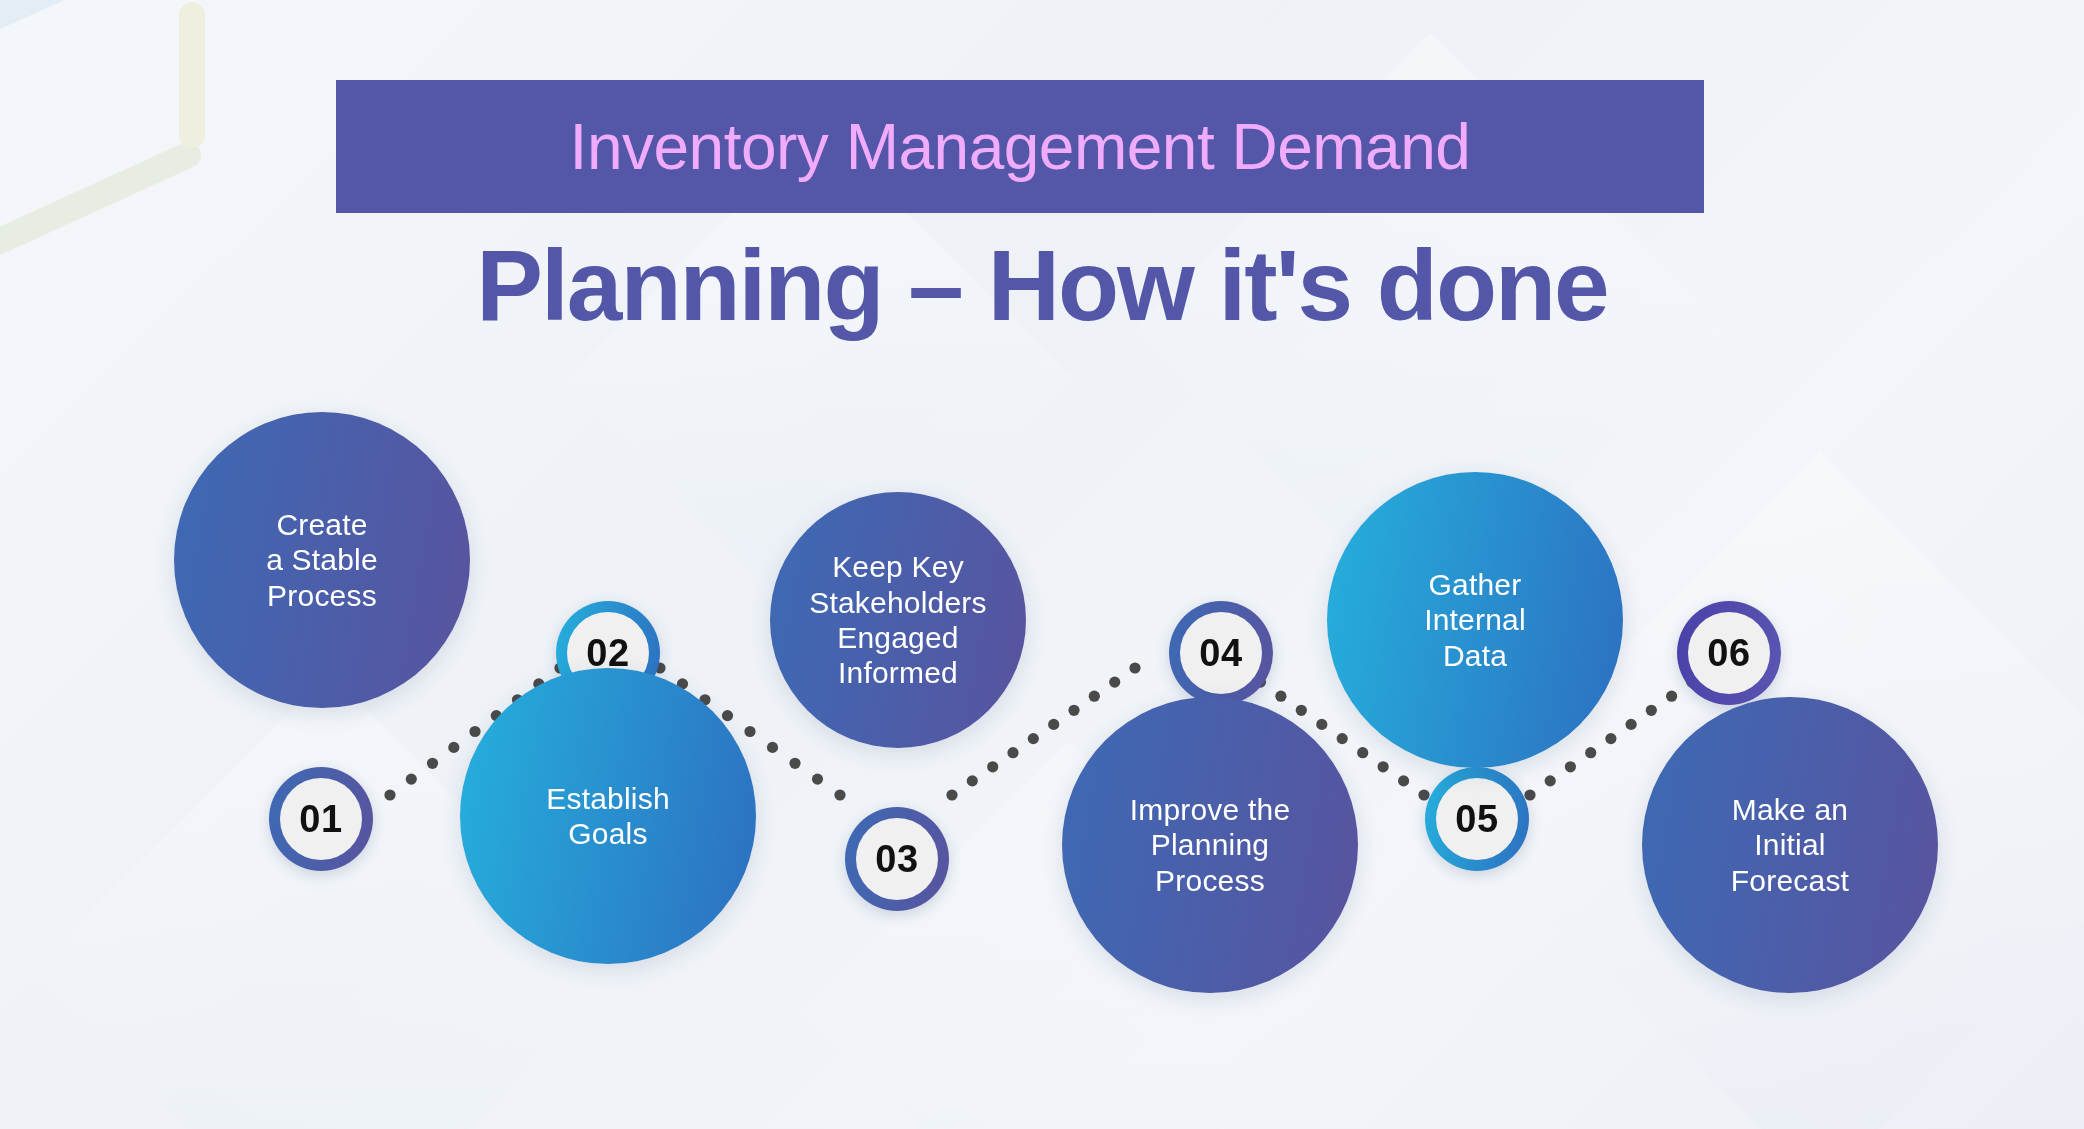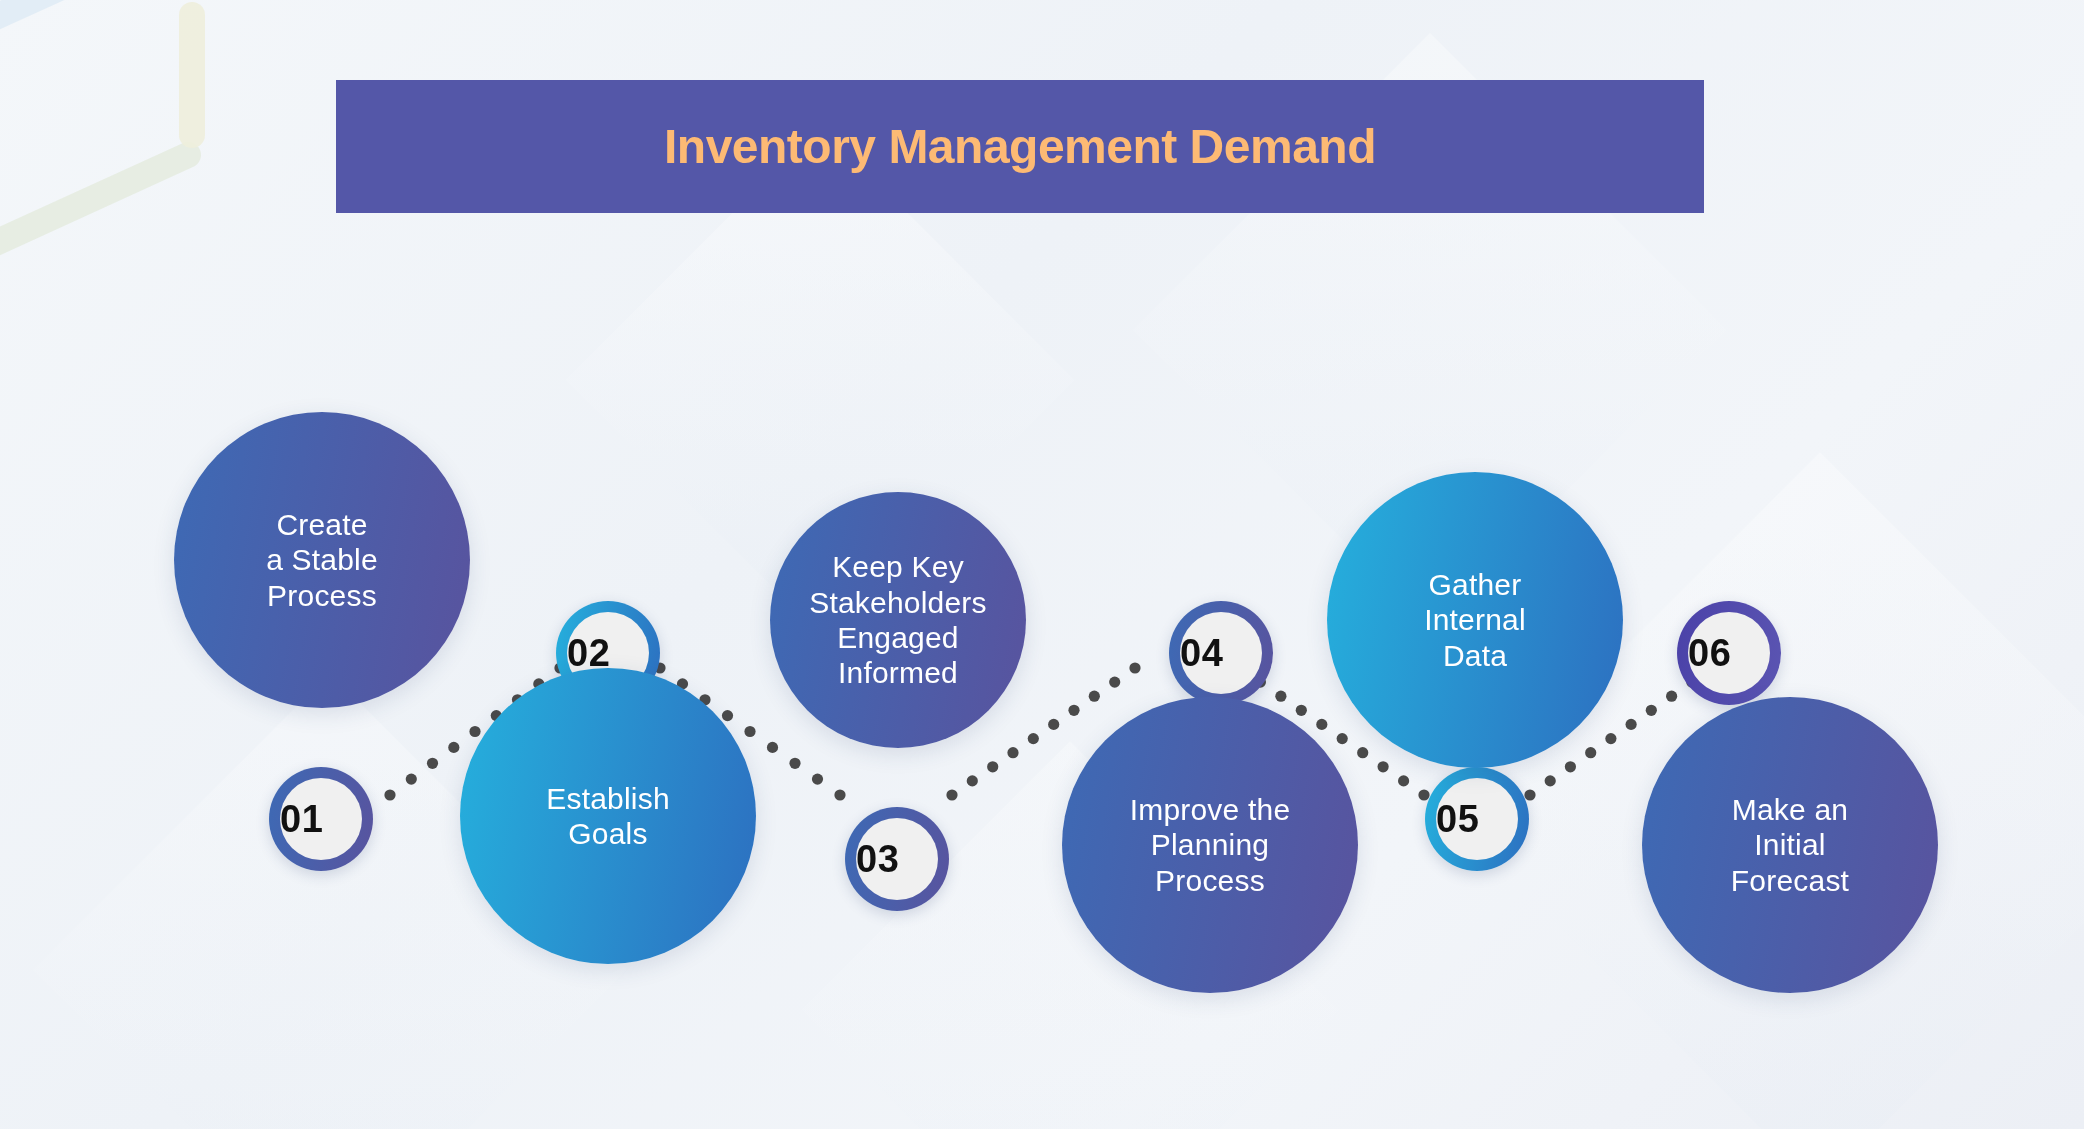--- a/index.html
+++ b/index.html
@@ -32,23 +32,23 @@
 
   
   .title-banner {
     position:absolute;
     left:336px; top:80px;
     width:1368px; height:133px;
     background:#5457a8;
     display:flex; align-items:center; justify-content:center;
   }
   .title-banner .txt {
-    color:#fdba74;
-    font-size:48px;
-    font-weight:bold;
+    color:#f0abfc;
+    font-size:64px;
+    font-weight:normal;
     letter-spacing:-0.5px;
     white-space:nowrap;
   }
   .subtitle {
     position:absolute;
     left:0; top:228px; width:2084px;
     text-align:center;
     color:#5457a8;
     font-size:100px;
     font-weight:bold;
@@ -84,21 +84,21 @@
     display:flex;
     align-items:center;
     justify-content:center;
     box-shadow:0 4px 14px rgba(40,60,110,.18);
   }
   .badge .inner {
     border-radius:50%;
     background:#f0f0f0;
     display:flex;
     align-items:center;
-    justify-content:flex-start;
+    justify-content:center;
     width:calc(100% - 22px);
     height:calc(100% - 22px);
   }
   .badge .num {
     color:#111111;
     font-size:38px;
     font-weight:bold;
     letter-spacing:.5px;
   }
 </style>
@@ -124,20 +124,21 @@
     <div class="bg-diamond" style="left:640px;top:200px;width:360px;height:360px;opacity:.45;"></div>
     <div class="bg-diamond" style="left:1220px;top:120px;width:420px;height:420px;opacity:.4;"></div>
     <div class="bg-diamond" style="left:1560px;top:560px;width:520px;height:520px;opacity:.4;"></div>
     <div class="bg-diamond" style="left:120px;top:760px;width:420px;height:420px;opacity:.35;"></div>
     <div class="bg-diamond" style="left:880px;top:820px;width:380px;height:380px;opacity:.3;"></div>
   </div>
 
   <div class="title-banner">
     <span class="txt">Inventory Management Demand</span>
   </div>
+  <div class="subtitle">Planning – How it's done</div>
 
   <svg class="dots-layer" viewBox="0 0 2084 1129" xmlns="http://www.w3.org/2000/svg">
     <g id="connector-group">
         <circle cx="390.0" cy="795.0" r="5.6" fill="#4a4a4a"></circle>
         <circle cx="411.3" cy="779.1" r="5.6" fill="#4a4a4a"></circle>
         <circle cx="432.5" cy="763.3" r="5.6" fill="#4a4a4a"></circle>
         <circle cx="453.8" cy="747.4" r="5.6" fill="#4a4a4a"></circle>
         <circle cx="475.0" cy="731.5" r="5.6" fill="#4a4a4a"></circle>
         <circle cx="496.3" cy="715.6" r="5.6" fill="#4a4a4a"></circle>
         <circle cx="517.5" cy="699.8" r="5.6" fill="#4a4a4a"></circle>

